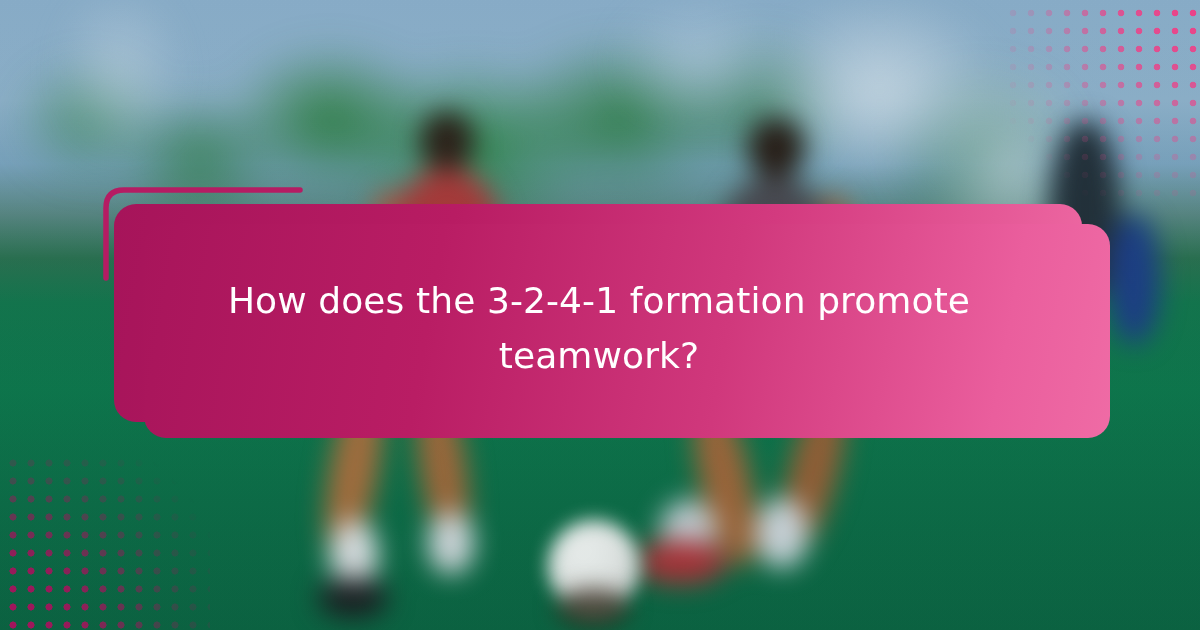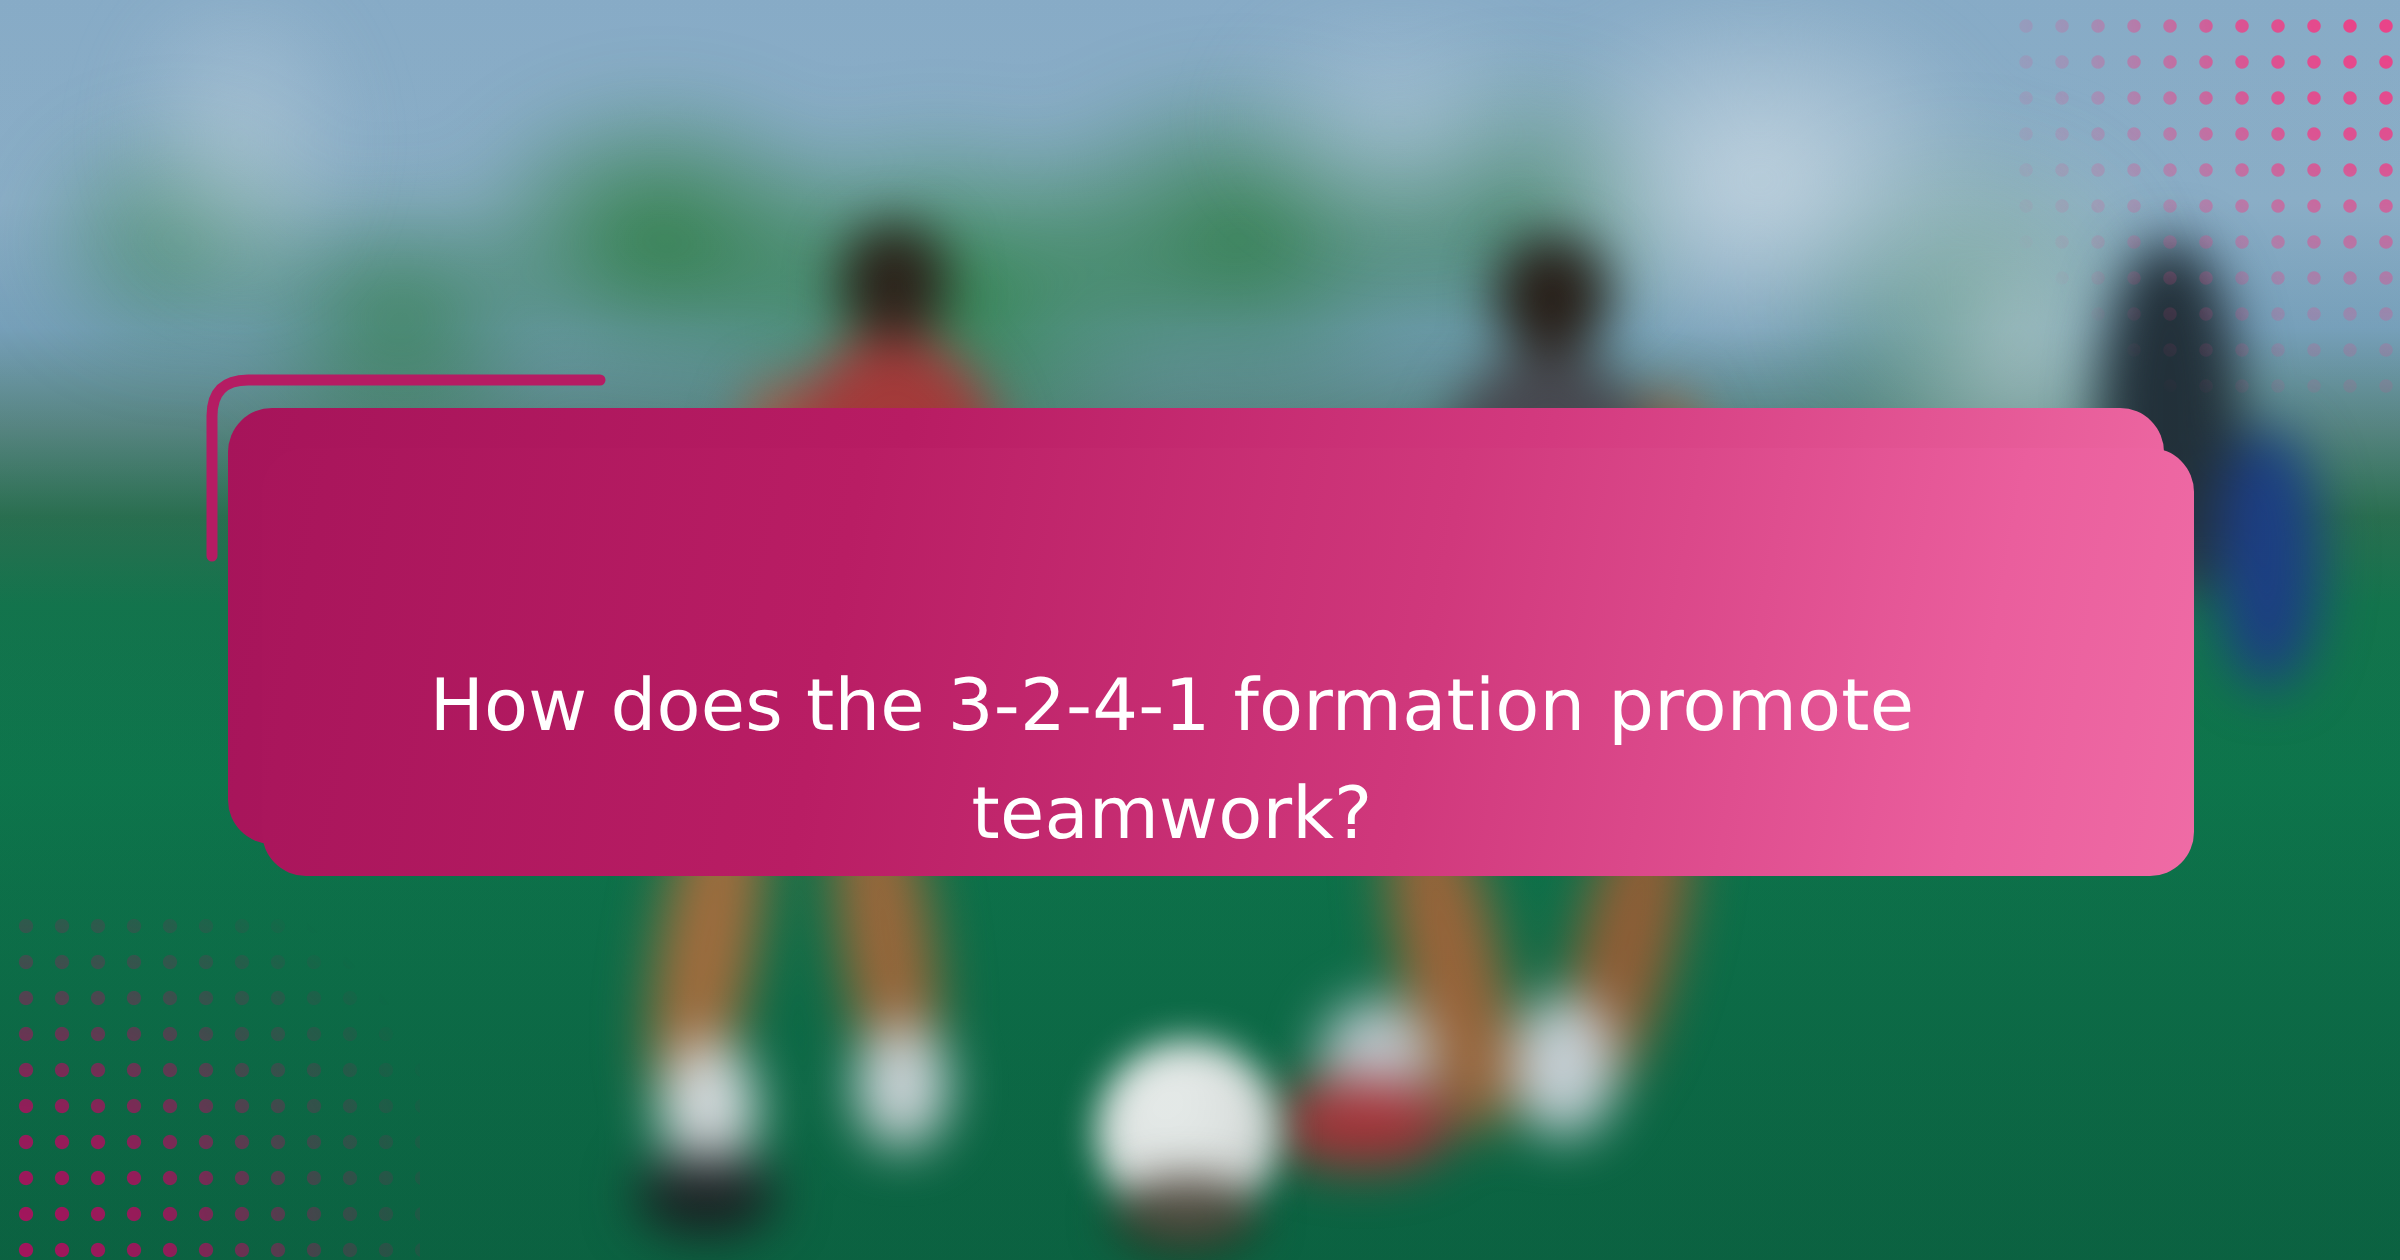--- a/index.html
+++ b/index.html
@@ -148,26 +148,26 @@
   
   .card-back {
     position: absolute;
     left: 114px; top: 204px;
     width: 968px; height: 218px;
     border-radius: 22px;
     background: linear-gradient(100deg, #a6145a 0%, #b81c63 34%, #d33a7f 66%, #ef6aa4 100%);
   }
   .card-front {
     position: absolute;
-    left: 131px; top: 224px;
+    left: 144px; top: 224px;
     width: 966px; height: 214px;
     border-radius: 22px;
     background: linear-gradient(100deg, #a8155b 0%, #b91d64 30%, #d0387c 60%, #ea5e9d 88%, #ef6ba5 100%);
     display: flex;
-    align-items: flex-end;
+    align-items: center;
     justify-content: center;
   }
   .headline {
     margin: 0;
     width: 760px;
     text-align: center;
     color: #ffffff;
     font-family: "DejaVu Sans", sans-serif;
     font-size: 36px;
     font-weight: 400;

